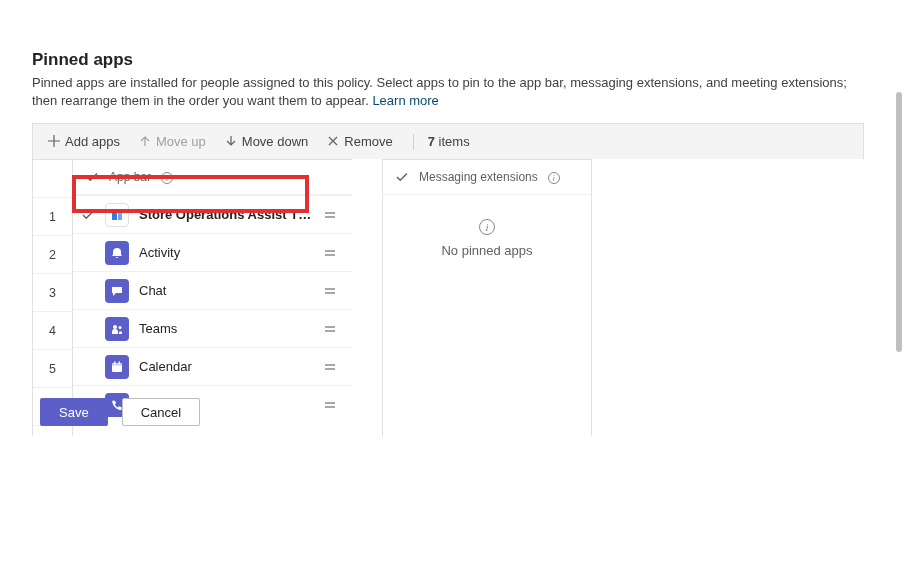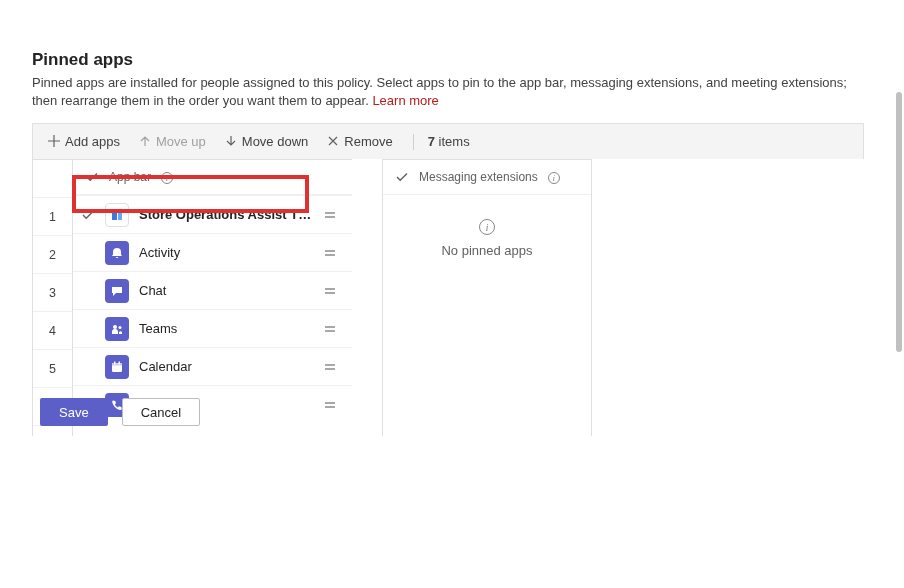--- a/index.html
+++ b/index.html
@@ -27,21 +27,21 @@
     font-weight: 700;
     margin: 0 0 4px 0;
   }
   .section-desc {
     font-size: 13px;
     color: #424242;
     margin: 0 0 14px 0;
     line-height: 1.35;
   }
   .section-desc a {
-    color: #b91c1c;
+    color: #0c4a6e;
     text-decoration: none;
   }
   .toolbar {
     background: #f4f4f4;
     border: 1px solid #e0e0e0;
     border-bottom: none;
     display: flex;
     align-items: center;
     padding: 6px 8px;
     gap: 6px;

